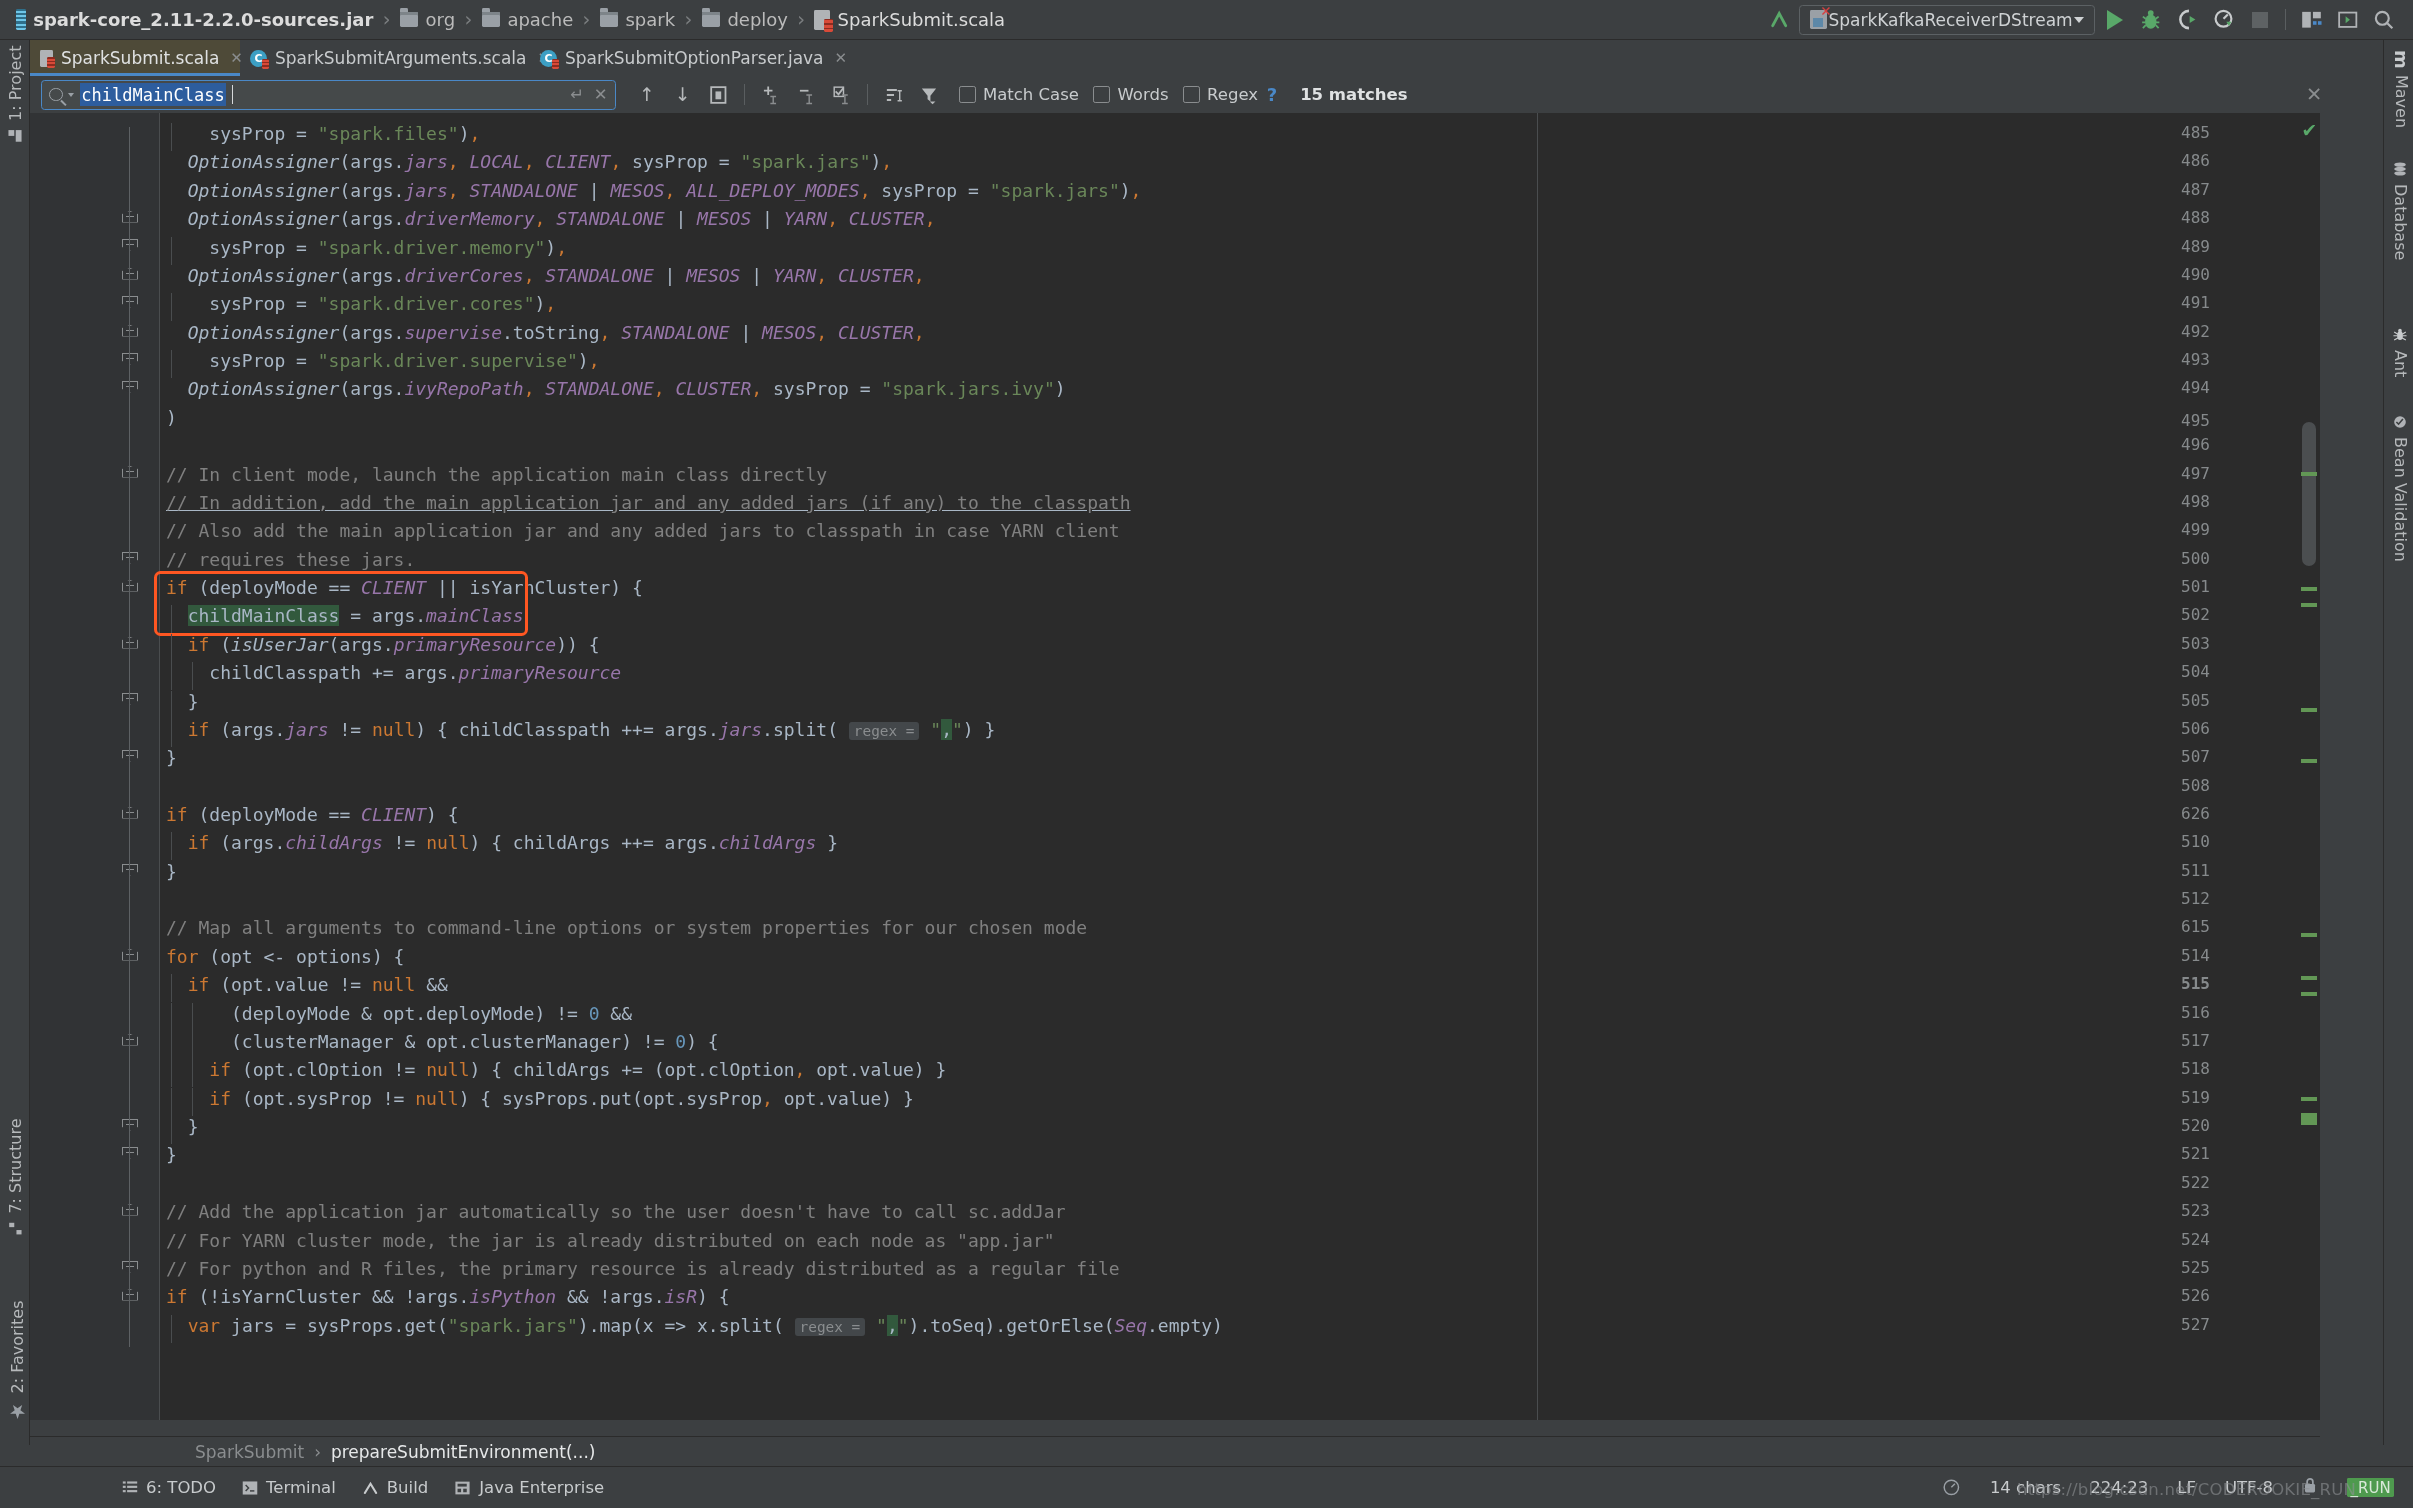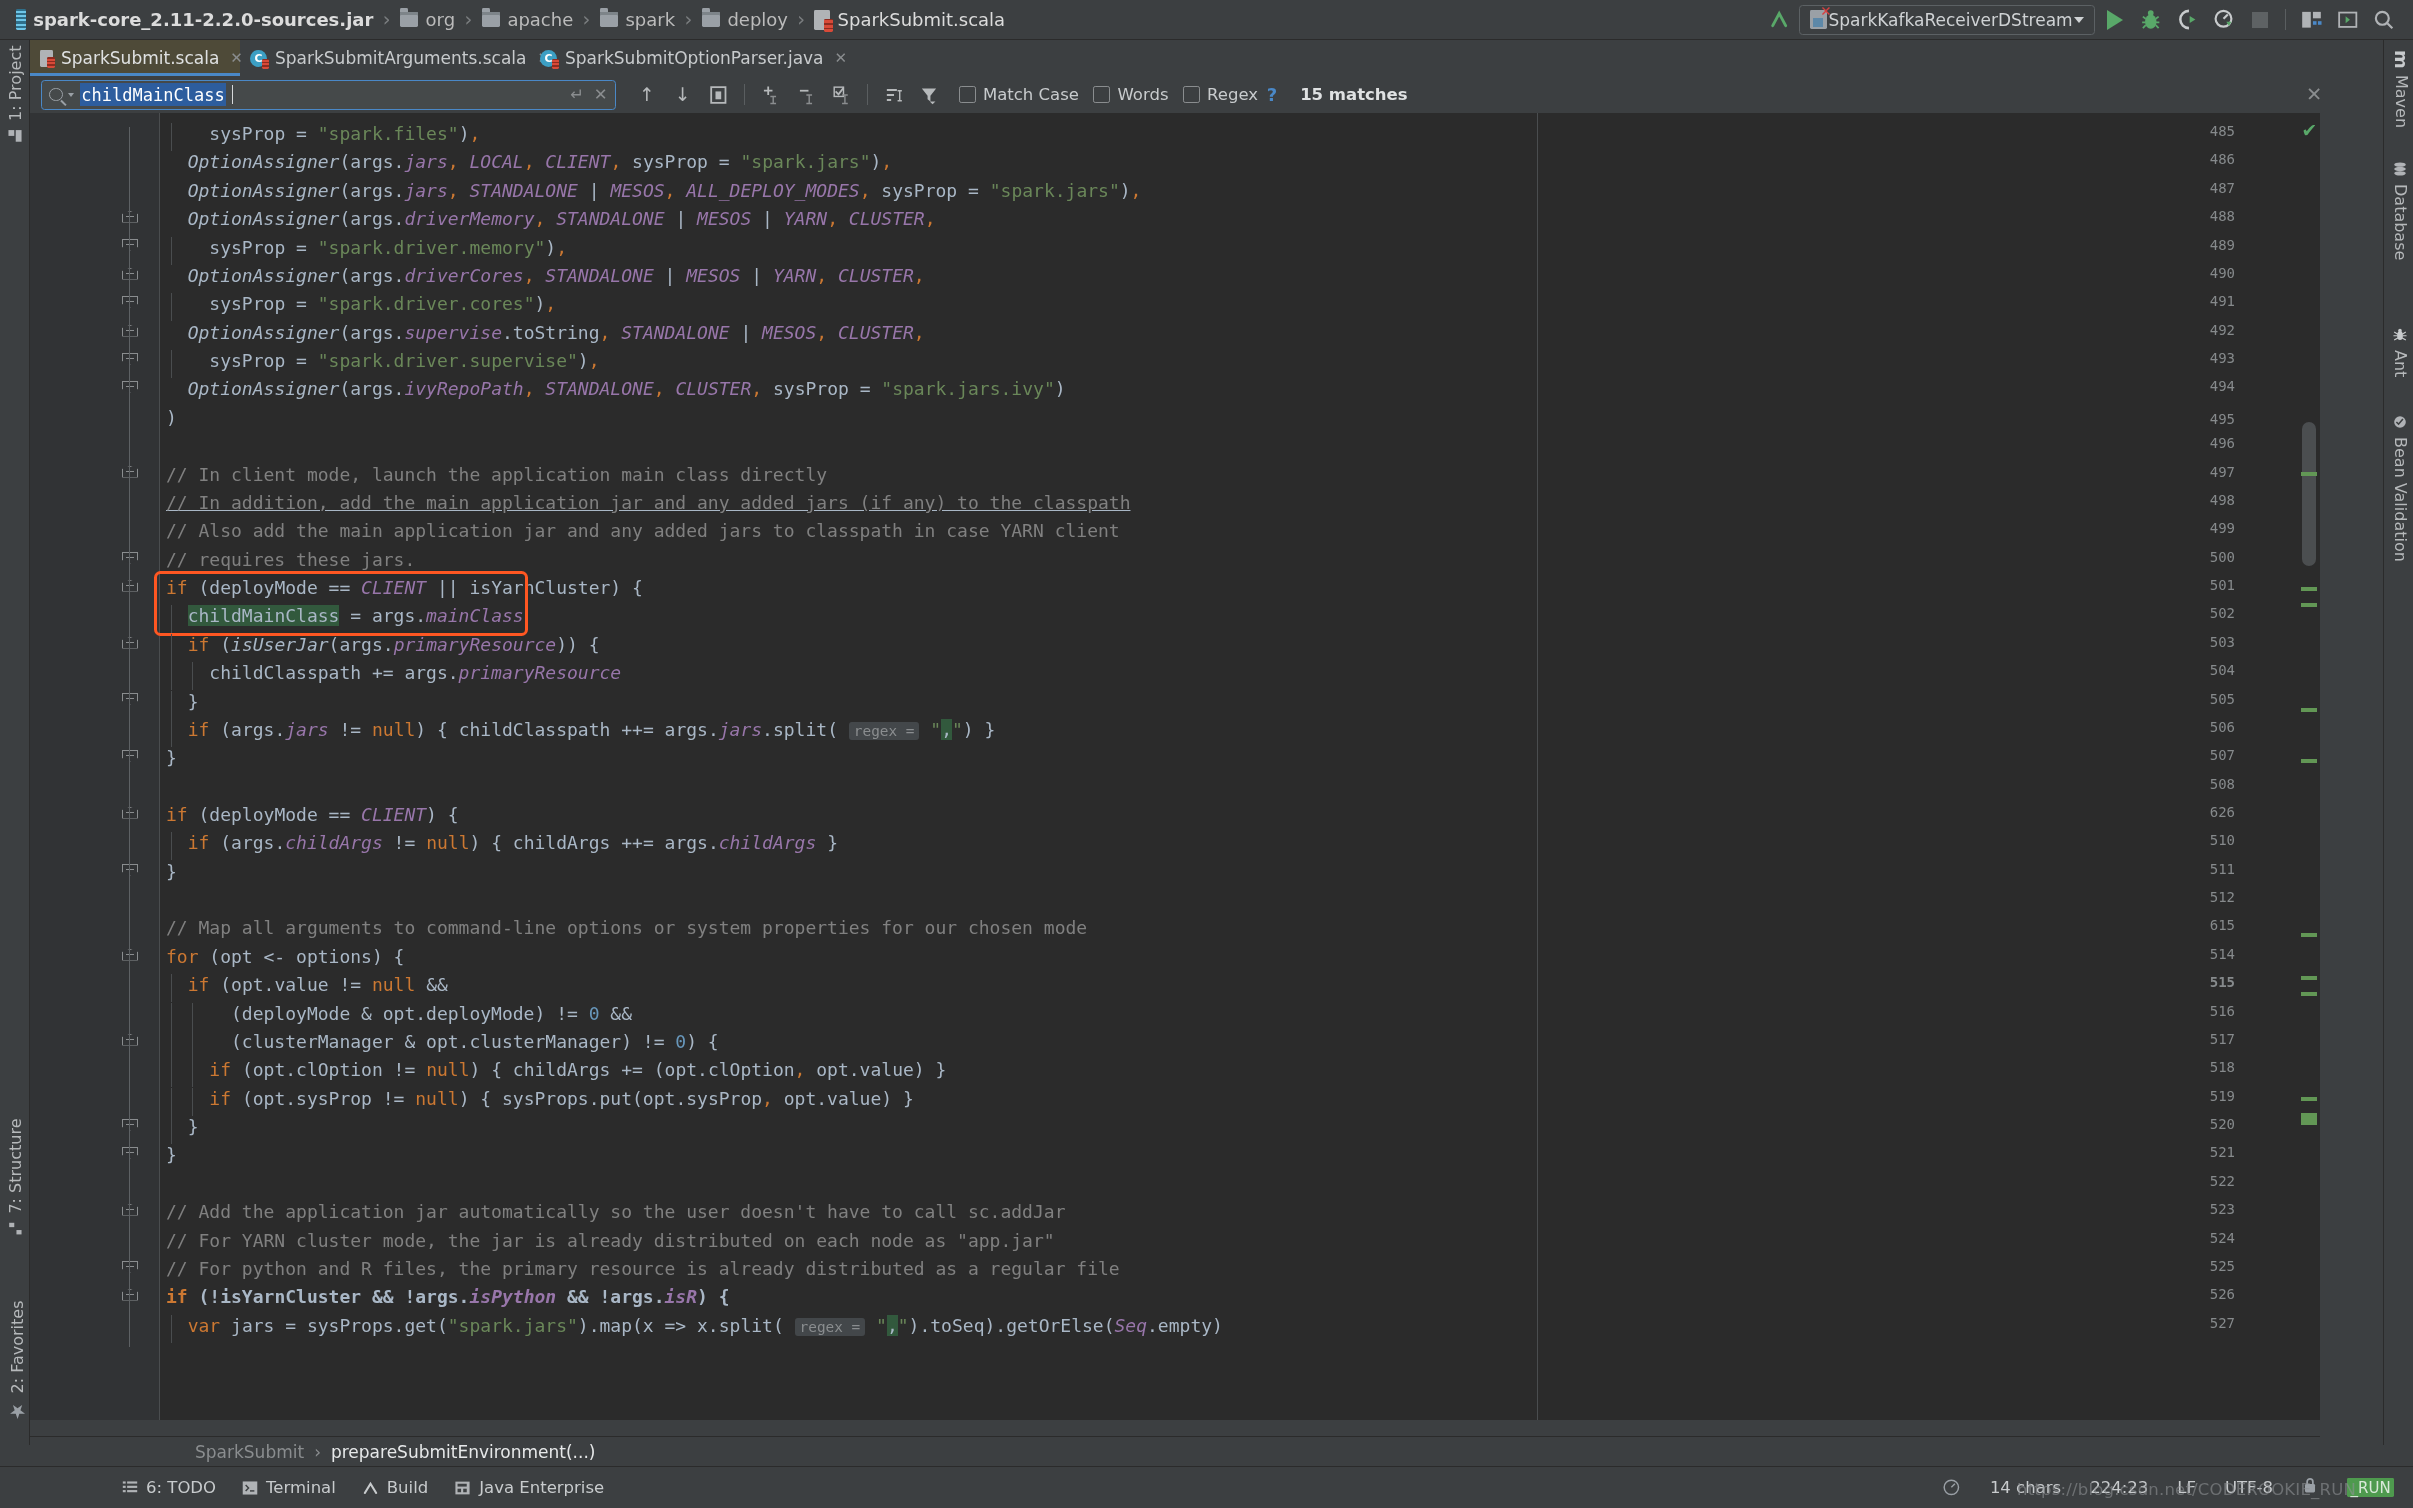--- a/index.html
+++ b/index.html
@@ -83,22 +83,22 @@
   .ftbtn { width:30px;height:30px;display:flex;align-items:center;justify-content:center;color:#b6b9bb;font-size:18.7px;}
   .cbx { width:17px;height:17px;border:1.4px solid #8a8d8f;border-radius:2.2px;background:#3c3f41; flex:0 0 auto;}
   .optlabel{color:#c8cbcd;font-size:16.5px;}
   .opt { display:flex; align-items:center; gap:7.2px; margin-left:14.4px; }
   .qmark{color:#4a88c7;font-size:18px;font-weight:bold;margin-left:8.6px;}
   .matches{color:#dfe1e2;font-size:16.5px;font-weight:bold;margin-left:23px;}
 
   
   .editor { position:absolute; left:30px; top:113px; width:2290px; height:1307px; background:#2b2b2b; overflow:hidden;}
   .gutter { position:absolute; left:0; top:0; width:129px; height:100%; background:#313335; }
-  .ln { position:absolute; right:85px; color:#868a8c; font-family:"DejaVu Sans Mono",monospace; font-size:14px;
-        text-align:right; width:79px; }
+  .ln { position:absolute; right:85px; color:#868a8c; font-family:"DejaVu Sans Mono",monospace; font-size:16px;
+        text-align:center; width:79px; }
   .fold { position:absolute; left:92px; width:16px; height:16px; }
   .fold-b { width:16px;height:11.5px;border:1.1px solid #8a8d8f; position:relative; background:#313335;}
   .fold-b:after{content:"";position:absolute;left:2.9px;top:4.3px;width:8.6px;height:1.1px;background:#8a8d8f;}
   .fold-top .fold-b{border-radius:2.2px 2.2px 0 0; clip-path: polygon(0 100%,0 25%,50% 0,100% 25%,100% 100%);}
   .fold-bot .fold-b{clip-path: polygon(0 0,100% 0,100% 70%,50% 100%,0 70%);}
   .foldline { position:absolute; left:99px; width:1.1px; background:#5d6164; }
   .codeline { position:absolute; left:0; white-space:pre; font-family:"DejaVu Sans Mono",monospace;
               font-size:18px; color:#a9b7c6; }
   .indentguide{ position:absolute; width:0.7px; background:#4a4d4f; }
   .kw{color:#cc7832;} .str{color:#6a8759;} .fld{color:#9876aa;font-style:italic;}
@@ -370,21 +370,21 @@
         <div class="codeline" style="top: 890px; left: 136px;">      (deployMode &amp; opt.deployMode) != <span class="num">0</span> &amp;&amp;</div>
         <div class="codeline" style="top: 918px; left: 136px;">      (clusterManager &amp; opt.clusterManager) != <span class="num">0</span>) {</div>
         <div class="codeline" style="top: 946px; left: 136px;">    <span class="kw">if</span> (opt.clOption != <span class="kw">null</span>) { childArgs += (opt.clOption<span class="kw">,</span> opt.value) }</div>
         <div class="codeline" style="top: 975px; left: 136px;">    <span class="kw">if</span> (opt.sysProp != <span class="kw">null</span>) { sysProps.put(opt.sysProp<span class="kw">,</span> opt.value) }</div>
         <div class="codeline" style="top: 1003px; left: 136px;">  }</div>
         <div class="codeline" style="top: 1031px; left: 136px;">}</div>
         <div class="codeline" style="top: 1060px; left: 136px;"></div>
         <div class="codeline" style="top: 1088px; left: 136px;"><span class="cmt">// Add the application jar automatically so the user doesn't have to call sc.addJar</span></div>
         <div class="codeline" style="top: 1117px; left: 136px;"><span class="cmt">// For YARN cluster mode, the jar is already distributed on each node as "app.jar"</span></div>
         <div class="codeline" style="top: 1145px; left: 136px;"><span class="cmt">// For python and R files, the primary resource is already distributed as a regular file</span></div>
-        <div class="codeline" style="top: 1173px; left: 136px; font-weight: bold;"><span class="kw">if</span> (!isYarnCluster &amp;&amp; !args.<span class="fld">isPython</span> &amp;&amp; !args.<span class="fld">isR</span>) {</div>
+        <div class="codeline" style="top: 1173px; left: 136px;"><span class="kw">if</span> (!isYarnCluster &amp;&amp; !args.<span class="fld">isPython</span> &amp;&amp; !args.<span class="fld">isR</span>) {</div>
         <div class="codeline" style="top: 1202px; left: 136px;">  <span class="kw">var</span> jars = sysProps.get(<span class="str">"spark.jars"</span>).map(x =&gt; x.split( <span class="hint">regex =</span> <span class="str">"</span><span class="hl">,</span><span class="str">"</span>).toSeq).getOrElse(<span class="fld">Seq</span>.empty)</div>
       </div>
     <div class="annot" id="annot-box" style="left: 124px; top: 458px; width: 374px; height: 65px; border-color: rgb(255, 87, 34);"></div>
 
     <div class="markercol">
       <div class="okcheck">✔</div>
       <div class="thumb" style="top:309px;height:144px;"></div>
       <div class="mk" style="top:359px;"></div>
       <div class="mk" style="top:474px;"></div>
       <div class="mk" style="top:490px;"></div>

